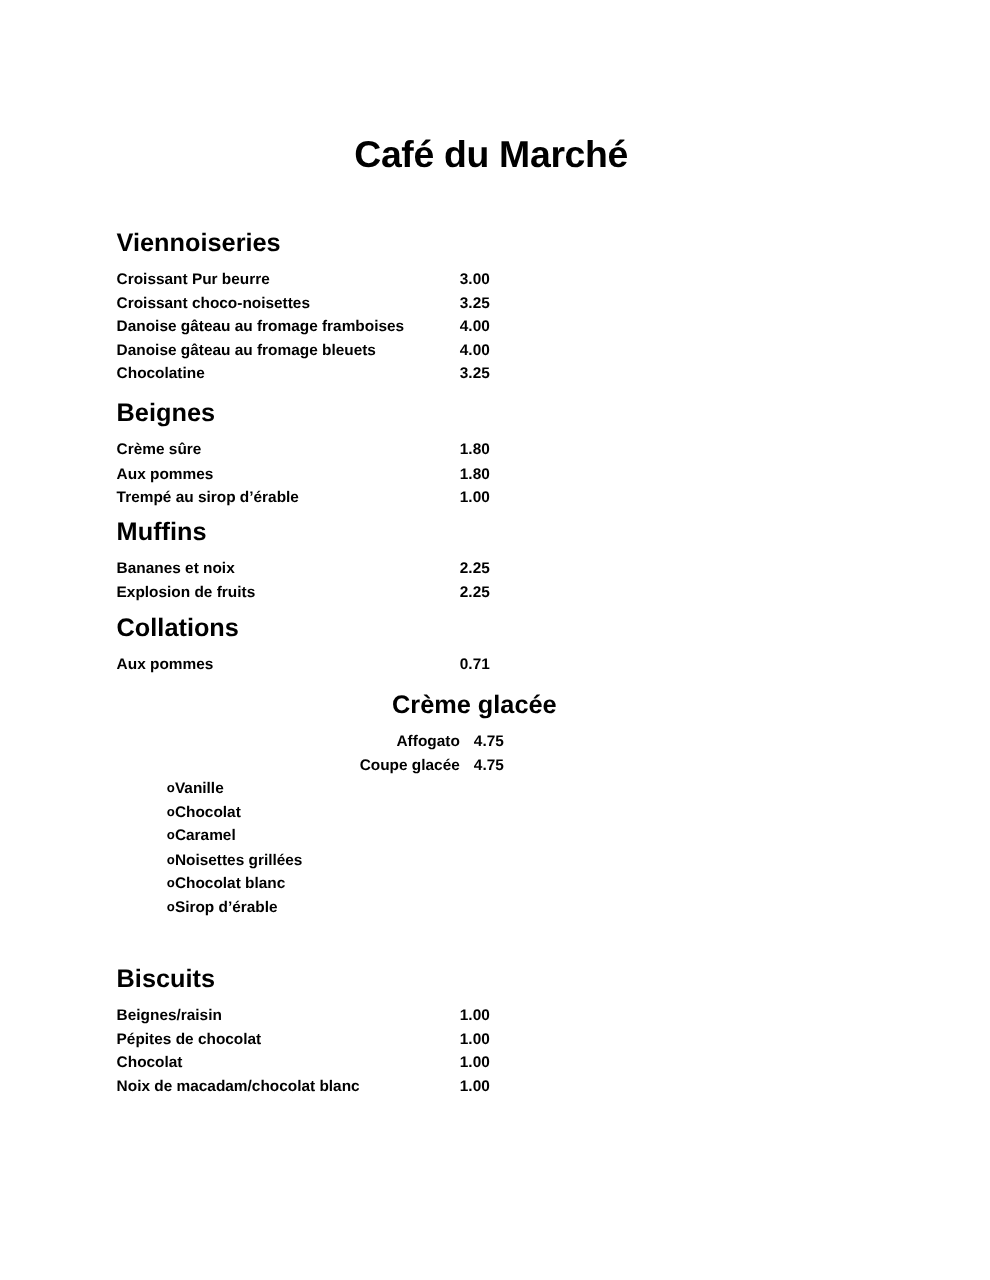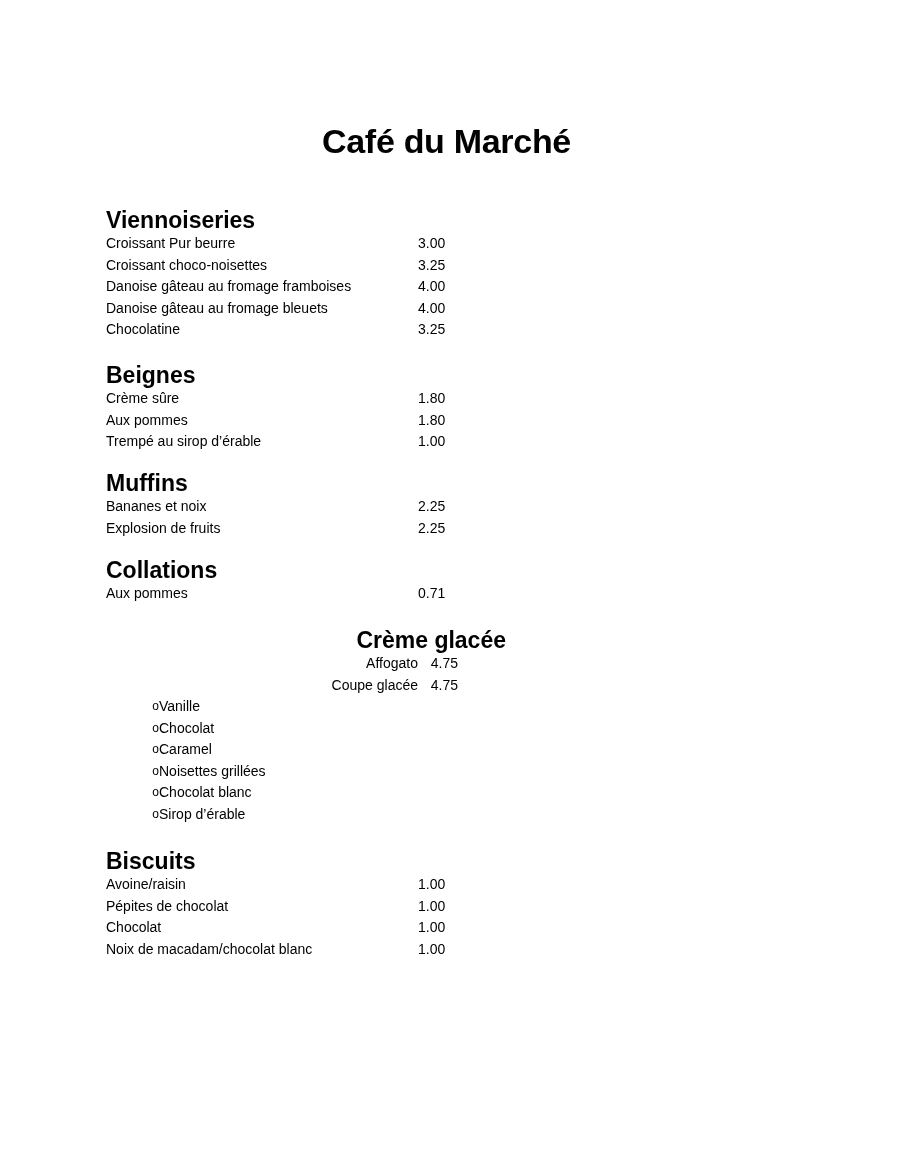--- a/index.html
+++ b/index.html
@@ -2,21 +2,21 @@
 <html><head>
 <meta charset="utf-8">
 <style>
   html, body { margin: 0; padding: 0; background: #ffffff; }
   body { width: 900px; height: 1164px; position: relative; overflow: hidden;
          font-family: "Liberation Sans", "DejaVu Sans", sans-serif; color: #000; }
   .title { position: absolute; top: 122px; left: 0; width: 893px; text-align: center;
            font-size: 34px; font-weight: bold; margin: 0; letter-spacing: -0.3px; }
   .section { position: absolute; left: 106px; width: 400px; }
   .section h2 { font-size: 23px; font-weight: bold; margin: 0; height: 26px; line-height: 26px; }
-  .items { margin-top: 0; }
+  .items { margin-top: 10px; font-weight: bold; }
   .row { display: flex; height: 21.5px; line-height: 21.5px; font-size: 14px; }
   .row .name { width: 312px; }
   .row .price { width: 40px; }
   .sub { display: flex; height: 21.5px; line-height: 21.5px; font-size: 14px; padding-left: 26px; }
   .sub .bullet { width: 27px; font-size: 12px; }
 </style>
 </head>
 <body>
 
 <h1 class="title">Café du Marché</h1>
@@ -120,25 +120,25 @@
         <span class="bullet">o</span>
         <span>Chocolat blanc</span>
       </div>
     <div class="sub">
         <span class="bullet">o</span>
         <span>Sirop d’érable</span>
       </div>
   </div>
 </div>
 
-<div class="section" style="top:848px;">
+<div class="section" style="top:876px;">
   <h2>Biscuits</h2>
   <div class="items">
     <div class="row">
-        <span class="name">Avoine/raisin</span>
+        <span class="name">Beignes/raisin</span>
         <span class="price">1.00</span>
       </div>
     <div class="row">
         <span class="name">Pépites de chocolat</span>
         <span class="price">1.00</span>
       </div>
     <div class="row">
         <span class="name">Chocolat</span>
         <span class="price">1.00</span>
       </div>

